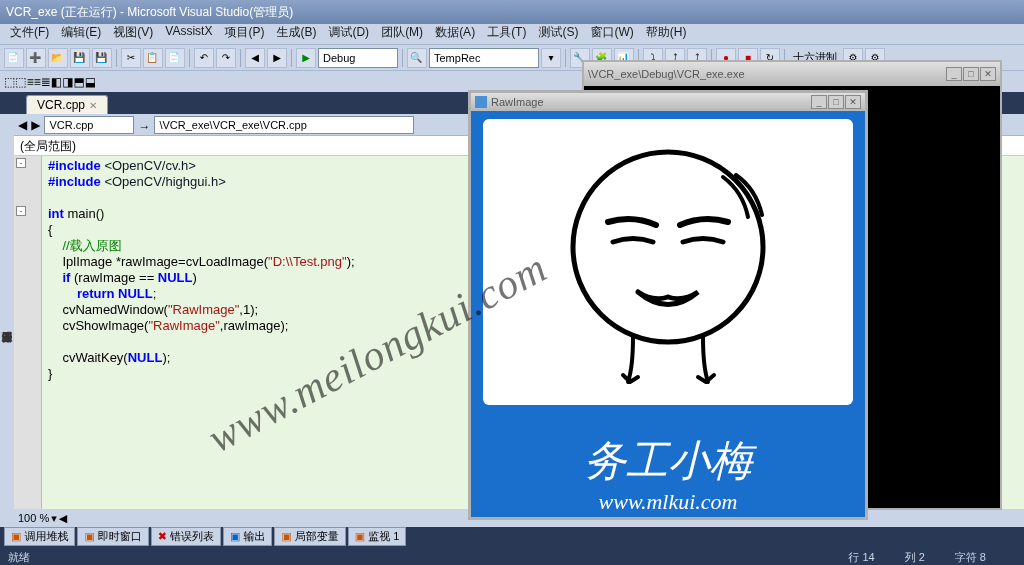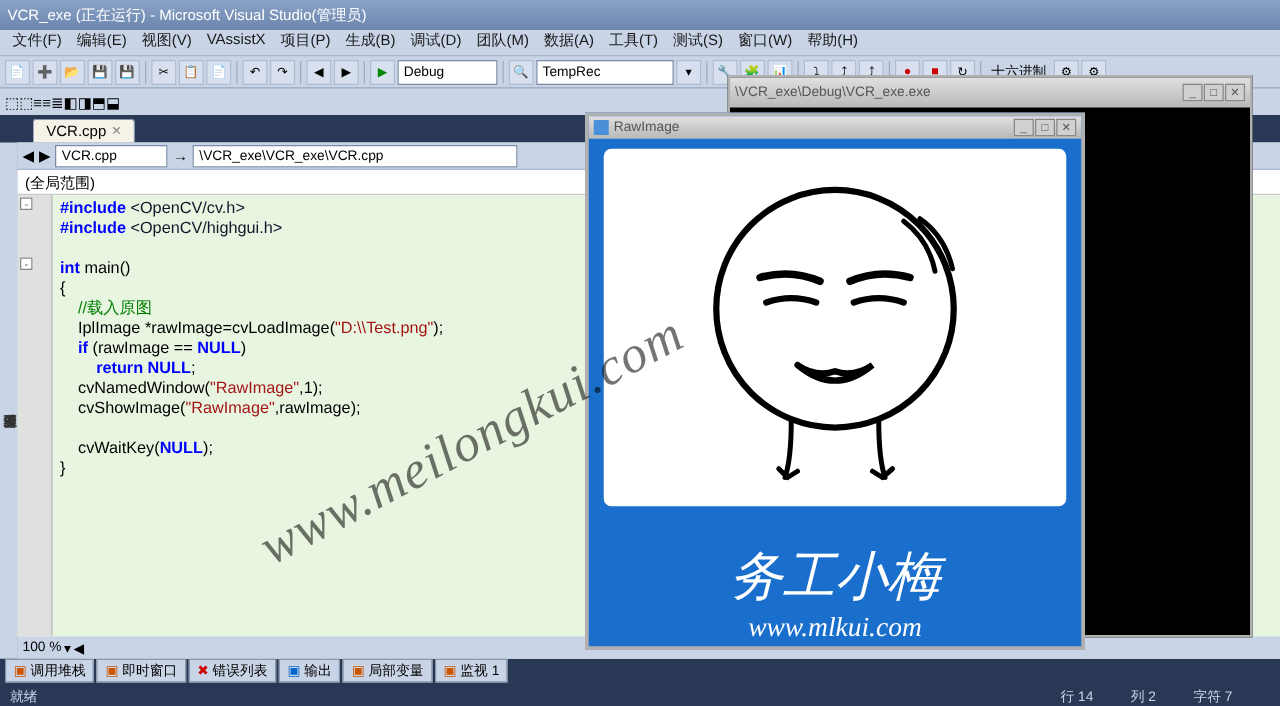--- a/index.html
+++ b/index.html
@@ -203,21 +203,21 @@
       <span style="color:#c50">▣</span>
       <span>监视 1</span>
     </div>
 </div>
 
 <div class="statusbar">
   <span>就绪</span>
   <div class="spacer"></div>
   <span>行 14</span>
   <span>列 2</span>
-  <span>字符 7</span>
+  <span>字符 8</span>
 </div>
 
 <div class="console">
   <div class="titleb">
     <span>\VCR_exe\Debug\VCR_exe.exe</span>
     <div class="wbtns">
       <div class="wbtn">_</div>
       <div class="wbtn">□</div>
       <div class="wbtn">✕</div>
     </div>

